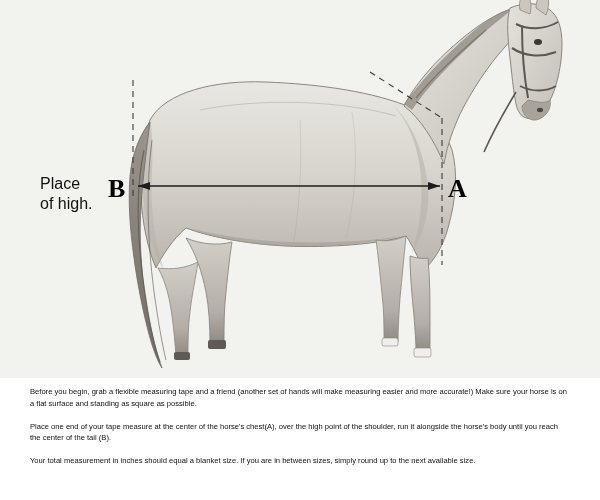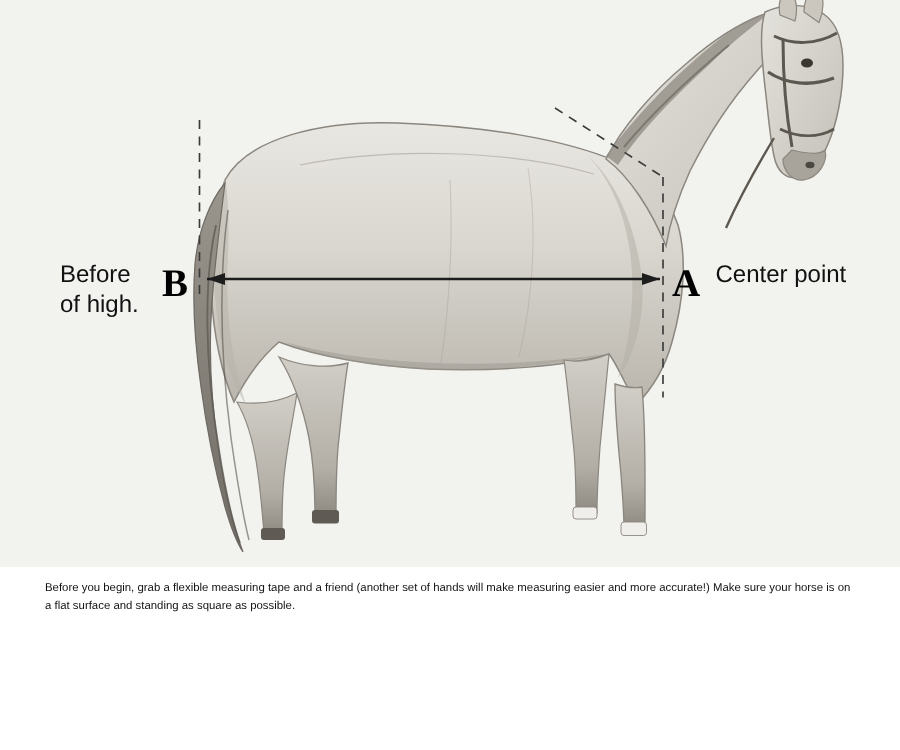--- a/index.html
+++ b/index.html
@@ -236,29 +236,30 @@
       <line x1="370" y1="72" x2="442" y2="118" stroke="#3a3a3a" stroke-width="1.1" stroke-dasharray="6 5"></line>
 
       <line x1="442" y1="118" x2="442" y2="265" stroke="#3a3a3a" stroke-width="1.1" stroke-dasharray="6 5"></line>
 
       <line x1="138" y1="186" x2="440" y2="186" stroke="#1d1d1d" stroke-width="1.6"></line>
       <polygon points="138,186 150,182 150,190" fill="#1d1d1d"></polygon>
       <polygon points="440,186 428,182 428,190" fill="#1d1d1d"></polygon>
     </svg>
 
     <div class="label label-tail">
-      <div>Before</div>
+      <div>Place</div>
       <div>of high.</div>
     </div>
 
     <div class="label label-chest">
-      <div>Center point</div>
     </div>
 
     <div class="point-letter letter-b">B</div>
     <div class="point-letter letter-a">A</div>
   </div>
 
   <div class="caption">
     <p>Before you begin, grab a flexible measuring tape and a friend (another set of hands will make measuring easier and more accurate!)  Make sure your horse is on a flat surface and standing as square as possible.</p>
+    <p>Place one end of your tape measure at the center of the horse's chest(A), over the high point of the shoulder, run it alongside the horse's body until you reach the center of the tail (B).</p>
+    <p>Your total measurement in inches should equal a blanket size.  If you are in between sizes, simply round up to the next available size.</p>
   </div>
 
 </div>
 
 </body></html>

